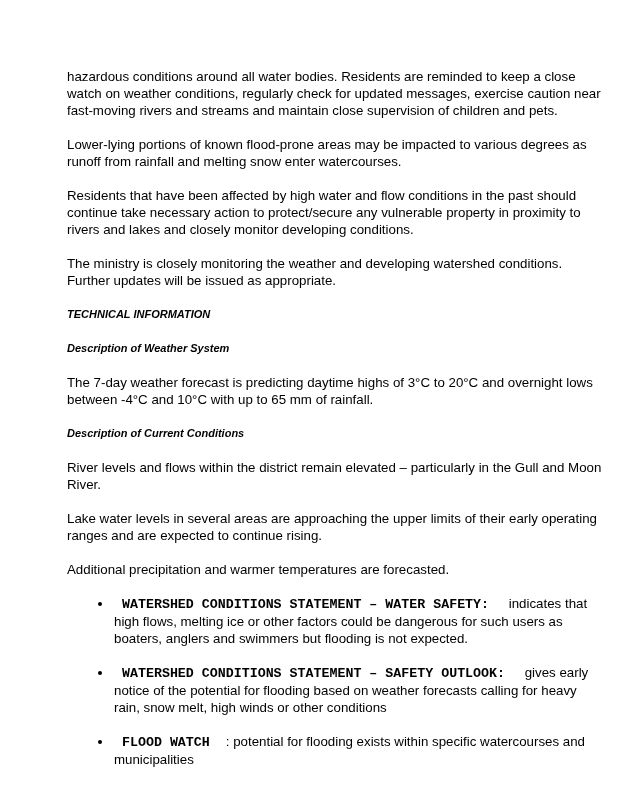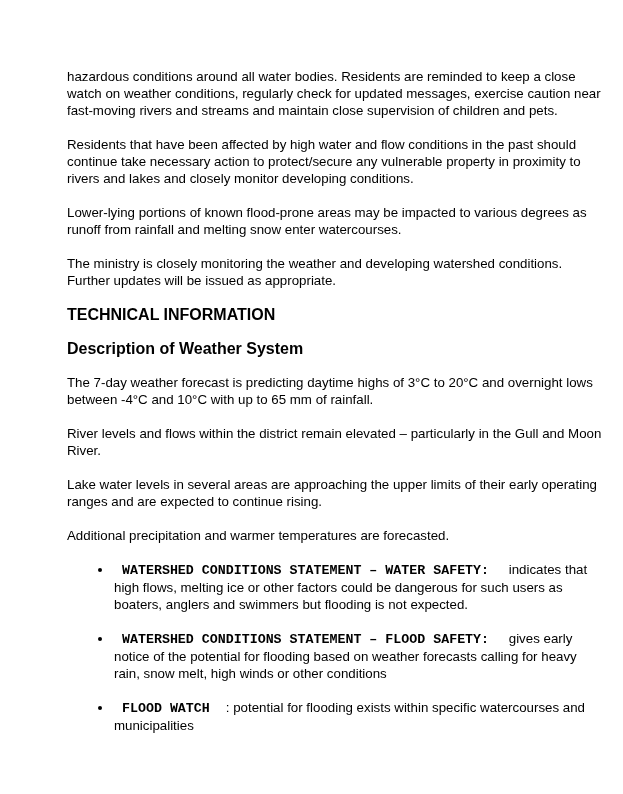--- a/index.html
+++ b/index.html
@@ -16,24 +16,25 @@
   }
   .page {
     width: 623px;
     height: 794px;
     padding: 36px 33px 0 35px;
   }
   .para {
     margin-bottom: 17px;
   }
   .heading {
-    font-size: 16px;
+    font-size: 11px;
     font-weight: bold;
     margin-bottom: 17px;
     margin-top: 0;
+    font-style: italic;
   }
   ul.definitions {
     list-style: disc outside;
     margin: 0 0 17px 0;
     padding-left: 46px;
   }
   ul.definitions li {
     margin-bottom: 17px;
     padding-left: 1px;
   }
@@ -43,40 +44,41 @@
   .term { font-weight: bold; font-family: Liberation Mono, monospace; }
   .desc { font-weight: normal; }
 </style>
 </head>
 <body>
 
 <div class="page">
 
   <p class="para">hazardous conditions around all water bodies. Residents are reminded to keep a close watch on weather conditions, regularly check for updated messages, exercise caution near fast-moving rivers and streams and maintain close supervision of children and pets.</p>
 
+  <p class="para">Lower-lying portions of known flood-prone areas may be impacted to various degrees as runoff from rainfall and melting snow enter watercourses.</p>
+
   <p class="para">Residents that have been affected by high water and flow conditions in the past should continue take necessary action to protect/secure any vulnerable property in proximity to rivers and lakes and closely monitor developing conditions.</p>
-
-  <p class="para">Lower-lying portions of known flood-prone areas may be impacted to various degrees as runoff from rainfall and melting snow enter watercourses.</p>
 
   <p class="para">The ministry is closely monitoring the weather and developing watershed conditions. Further updates will be issued as appropriate.</p>
 
   <h2 class="heading">TECHNICAL INFORMATION</h2>
 
   <h3 class="heading">Description of Weather System</h3>
 
   <p class="para">The 7-day weather forecast is predicting daytime highs of 3°C to 20°C and overnight lows between -4°C and 10°C with up to 65 mm of rainfall.</p>
 
+  <h3 class="heading">Description of Current Conditions</h3>
 
   <p class="para">River levels and flows within the district remain elevated – particularly in the Gull and Moon River.</p>
 
   <p class="para">Lake water levels in several areas are approaching the upper limits of their early operating ranges and are expected to continue rising.</p>
 
   <p class="para">Additional precipitation and warmer temperatures are forecasted.</p>
 
 
 
   <ul class="definitions">
     <li><span class="term">WATERSHED CONDITIONS STATEMENT – WATER SAFETY:</span><span class="desc"> indicates that high flows, melting ice or other factors could be dangerous for such users as boaters, anglers and swimmers but flooding is not expected.</span></li>
-    <li><span class="term">WATERSHED CONDITIONS STATEMENT – FLOOD SAFETY:</span><span class="desc"> gives early notice of the potential for flooding based on weather forecasts calling for heavy rain, snow melt, high winds or other conditions</span></li>
+    <li><span class="term">WATERSHED CONDITIONS STATEMENT – SAFETY OUTLOOK:</span><span class="desc"> gives early notice of the potential for flooding based on weather forecasts calling for heavy rain, snow melt, high winds or other conditions</span></li>
     <li><span class="term">FLOOD WATCH</span><span class="desc">: potential for flooding exists within specific watercourses and municipalities</span></li>
   </ul>
 
 </div>
 
 </body></html>

